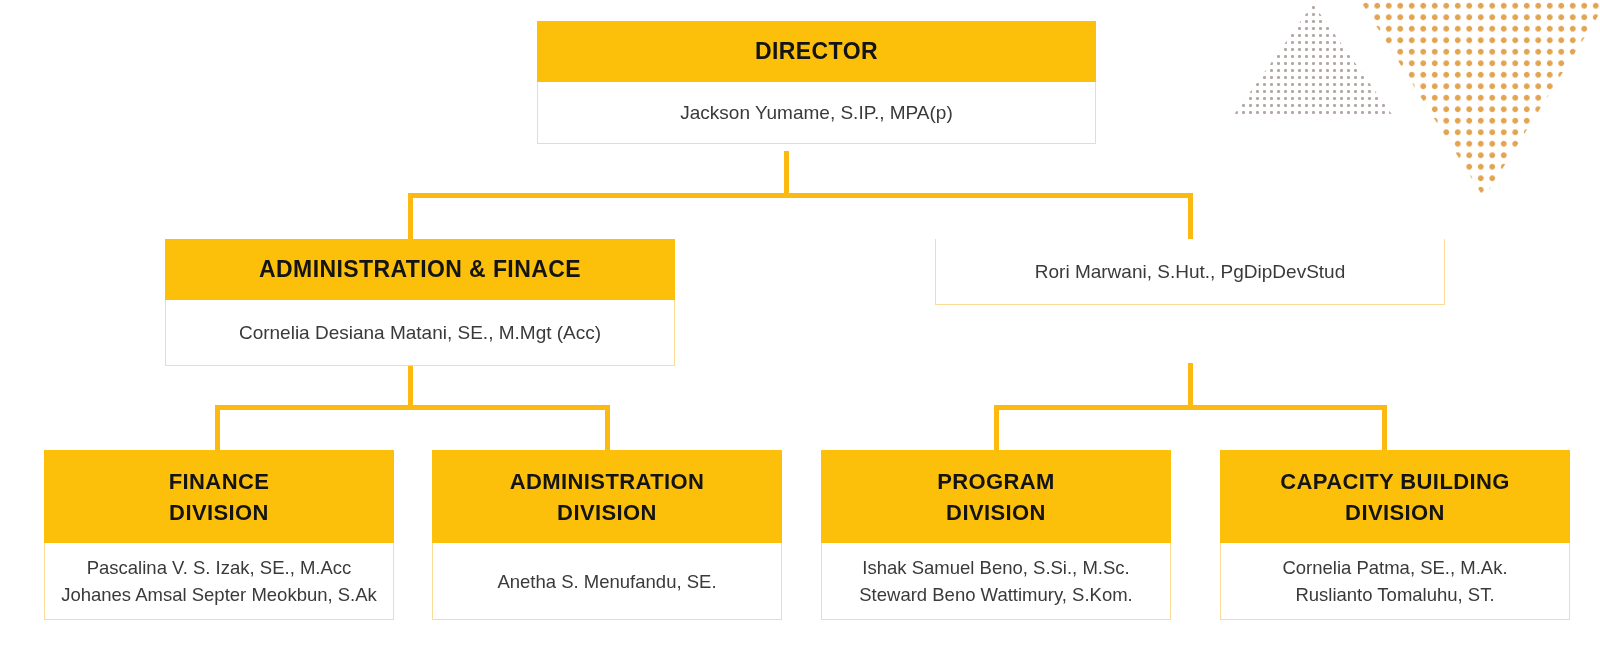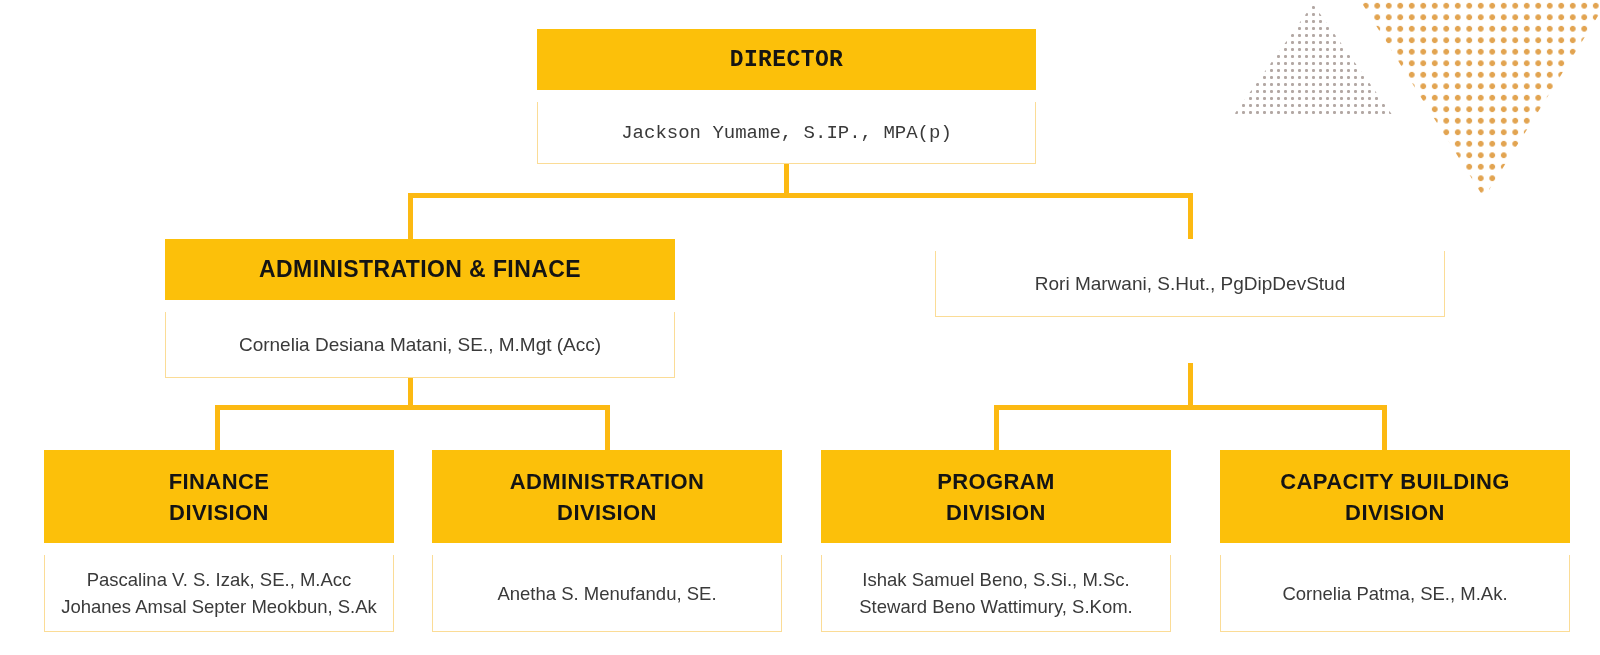--- a/index.html
+++ b/index.html
@@ -39,25 +39,25 @@
   .node{position:absolute;background:#ffffff;}
   .node-header{
     background:var(--header-yellow);
     display:flex;flex-direction:column;align-items:center;justify-content:center;
     color:var(--title-color);font-weight:700;letter-spacing:.4px;text-align:center;
   }
   .node-header span{display:block;}
   .node-body{
     background:#ffffff;border:1px solid var(--body-border);border-top:none;
     display:flex;flex-direction:column;align-items:center;justify-content:center;
-    color:var(--name-color);text-align:center;margin-top:12px;
+    color:var(--name-color);text-align:center;
   }
 
   
-  #node-director{left:537px;top:29px;width:499px;font-family:Liberation Mono, monospace;}
+  #node-director{left:537px;top:21px;width:559px;}
   #node-director .node-header{height:61px;font-size:23px;}
   #node-director .node-body{height:61px;font-size:19px;}
 
   
   .lvl2{top:239px;width:510px;}
   #node-admin-finance{left:165px;}
   #node-program{left:935px;}
   .lvl2 .node-header{height:61px;font-size:23px;}
   .lvl2 .node-body{height:65px;font-size:19px;}
 
@@ -149,16 +149,17 @@
     </div>
   </div>
 
   <div class="node lvl3" id="node-capacity-division">
     <div class="node-header">
       <span>CAPACITY BUILDING</span>
       <span>DIVISION</span>
     </div>
     <div class="node-body">
       <div>Cornelia Patma, SE., M.Ak.</div>
+      <div>Ruslianto Tomaluhu, ST.</div>
     </div>
   </div>
 
 </div>
 
 </body></html>

